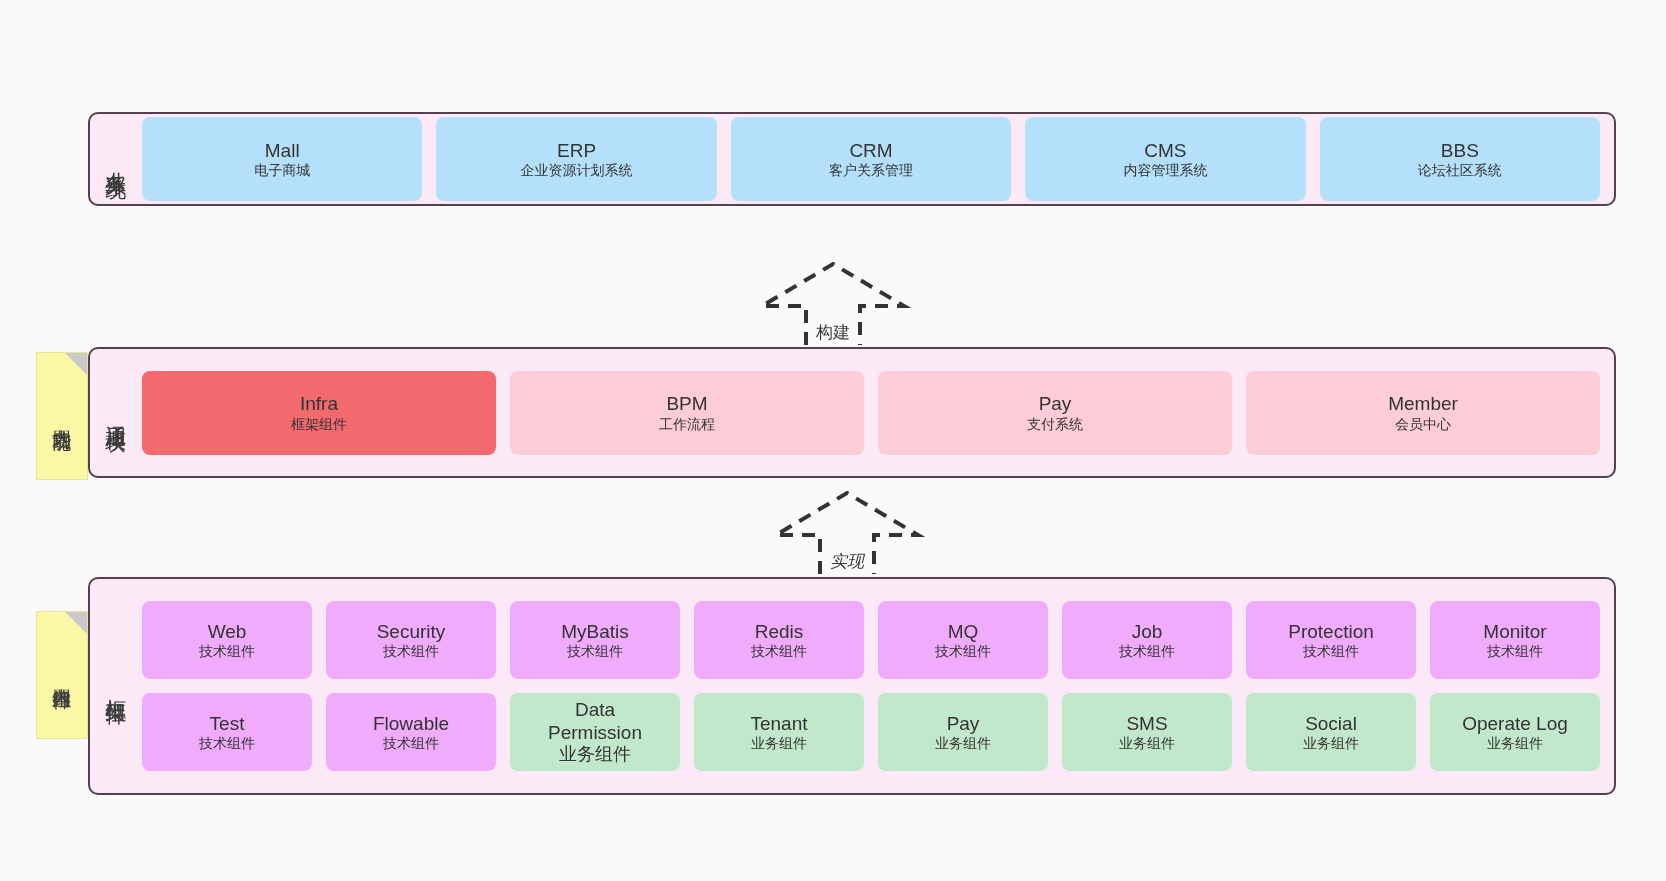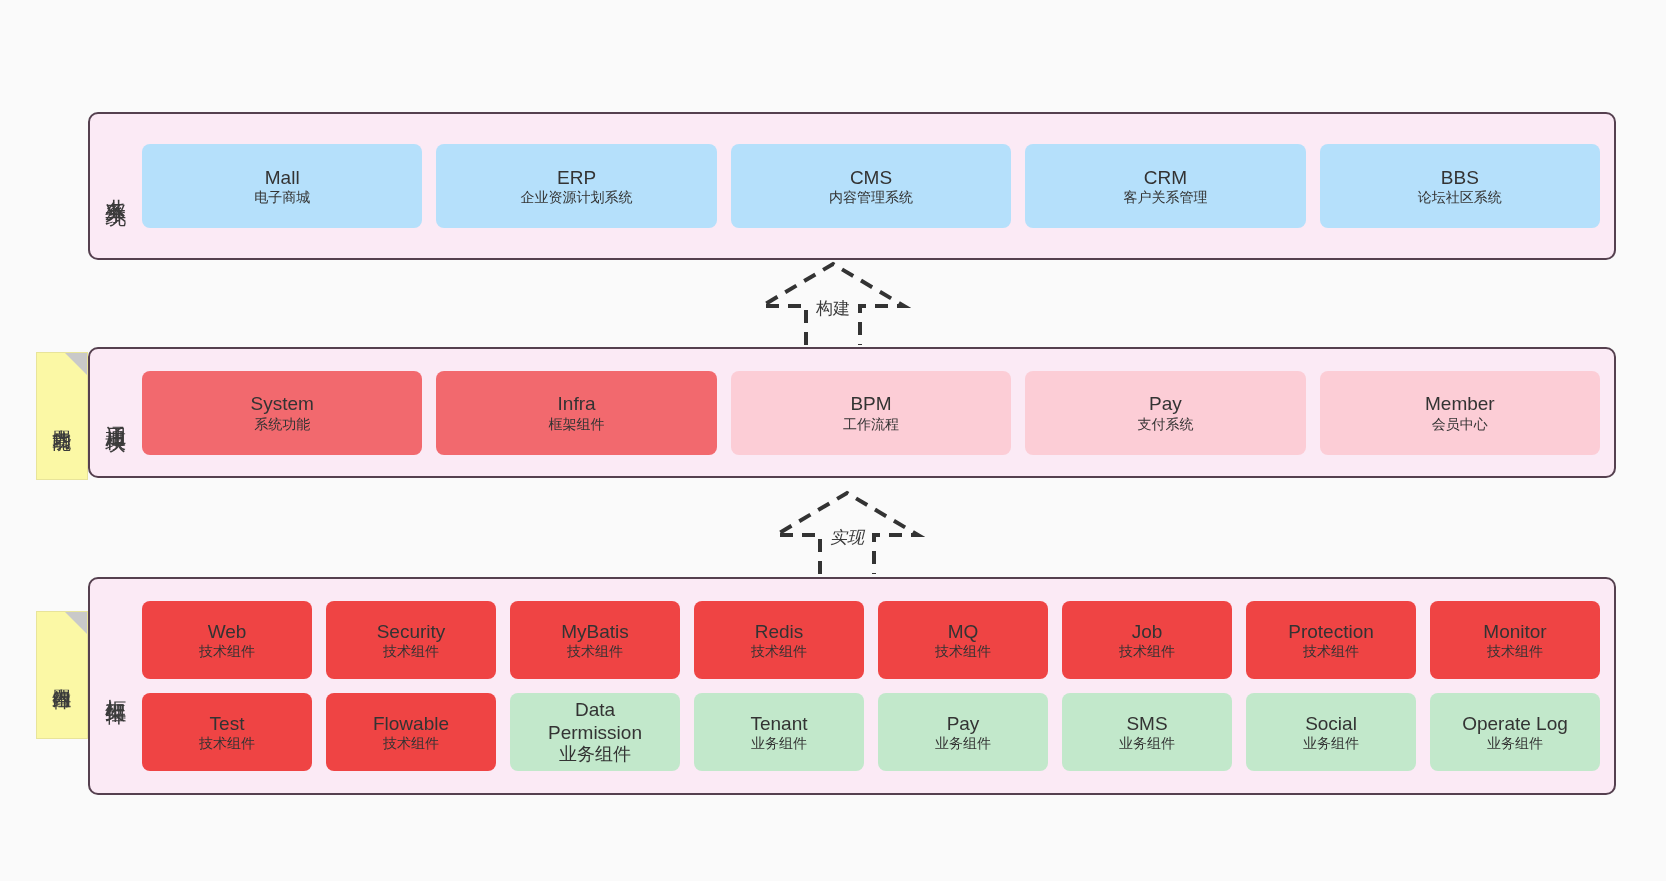--- a/index.html
+++ b/index.html
@@ -81,21 +81,21 @@
   .card .t3 { font-size: 18px; }
 
   .h-120 { height: 84px; }
   .h-biz { height: 84px; }
   .h-comp { height: 78px; }
 
   
   .c-blue       { background: #b5e0fb; }
   .c-red        { background: #f2696e; }
   .c-pink       { background: #fccdd6; }
-  .c-green      { background: #ef4444; }
+  .c-green      { background: #f0abfc; }
   .c-lightgreen { background: #c2e8cb; }
 
   
   .sticky {
     position: absolute;
     background: #fbf8a5;
     border: 1px solid #e8e49a;
     box-sizing: border-box;
     display: flex;
     align-items: center;
@@ -125,46 +125,47 @@
   }
   .arrow svg { display: block; overflow: visible; }
   .arrow-label {
     position: absolute;
     left: 0;
     right: 0;
     text-align: center;
     font-size: 17px;
     color: #3b3b3b;
     user-select: none;
+    margin-top: 24px;
   }
 </style>
 </head>
 <body>
 
 <div class="canvas">
 
-  <div class="layer" style="left:88px; top:112px; width:1528px; height:148px;">
+  <div class="layer" style="left:88px; top:112px; width:1528px; height:94px;">
     <div class="layer-title">业务系统</div>
     <div class="layer-body">
       <div class="row">
         <div class="card c-blue h-biz">
           <div class="t1">Mall</div>
           <div class="t2">电子商城</div>
         </div>
         <div class="card c-blue h-biz">
           <div class="t1">ERP</div>
           <div class="t2">企业资源计划系统</div>
         </div>
         <div class="card c-blue h-biz">
+          <div class="t1">CRM</div>
+          <div class="t2">客户关系管理</div>
+        </div>
+        <div class="card c-blue h-biz">
           <div class="t1">CMS</div>
           <div class="t2">内容管理系统</div>
-        </div>
-        <div class="card c-blue h-biz">
-          <div class="t1">CRM</div>
-          <div class="t2">客户关系管理</div>
         </div>
         <div class="card c-blue h-biz">
           <div class="t1">BBS</div>
           <div class="t2">论坛社区系统</div>
         </div>
       </div>
     </div>
   </div>
 
   <div class="arrow" style="left:758px; top:261px; width:150px; height:86px;">
@@ -175,24 +176,20 @@
   </div>
 
   <div class="sticky" style="left:36px; top:352px; width:52px; height:128px;">
     <span>内置功能</span>
   </div>
   <div class="layer" style="left:88px; top:347px; width:1528px; height:131px;">
     <div class="layer-title">通用模块</div>
     <div class="layer-body">
       <div class="row">
         <div class="card c-red h-120">
-          <div class="t1">System</div>
-          <div class="t2">系统功能</div>
-        </div>
-        <div class="card c-red h-120">
           <div class="t1">Infra</div>
           <div class="t2">框架组件</div>
         </div>
         <div class="card c-pink h-120">
           <div class="t1">BPM</div>
           <div class="t2">工作流程</div>
         </div>
         <div class="card c-pink h-120">
           <div class="t1">Pay</div>
           <div class="t2">支付系统</div>

